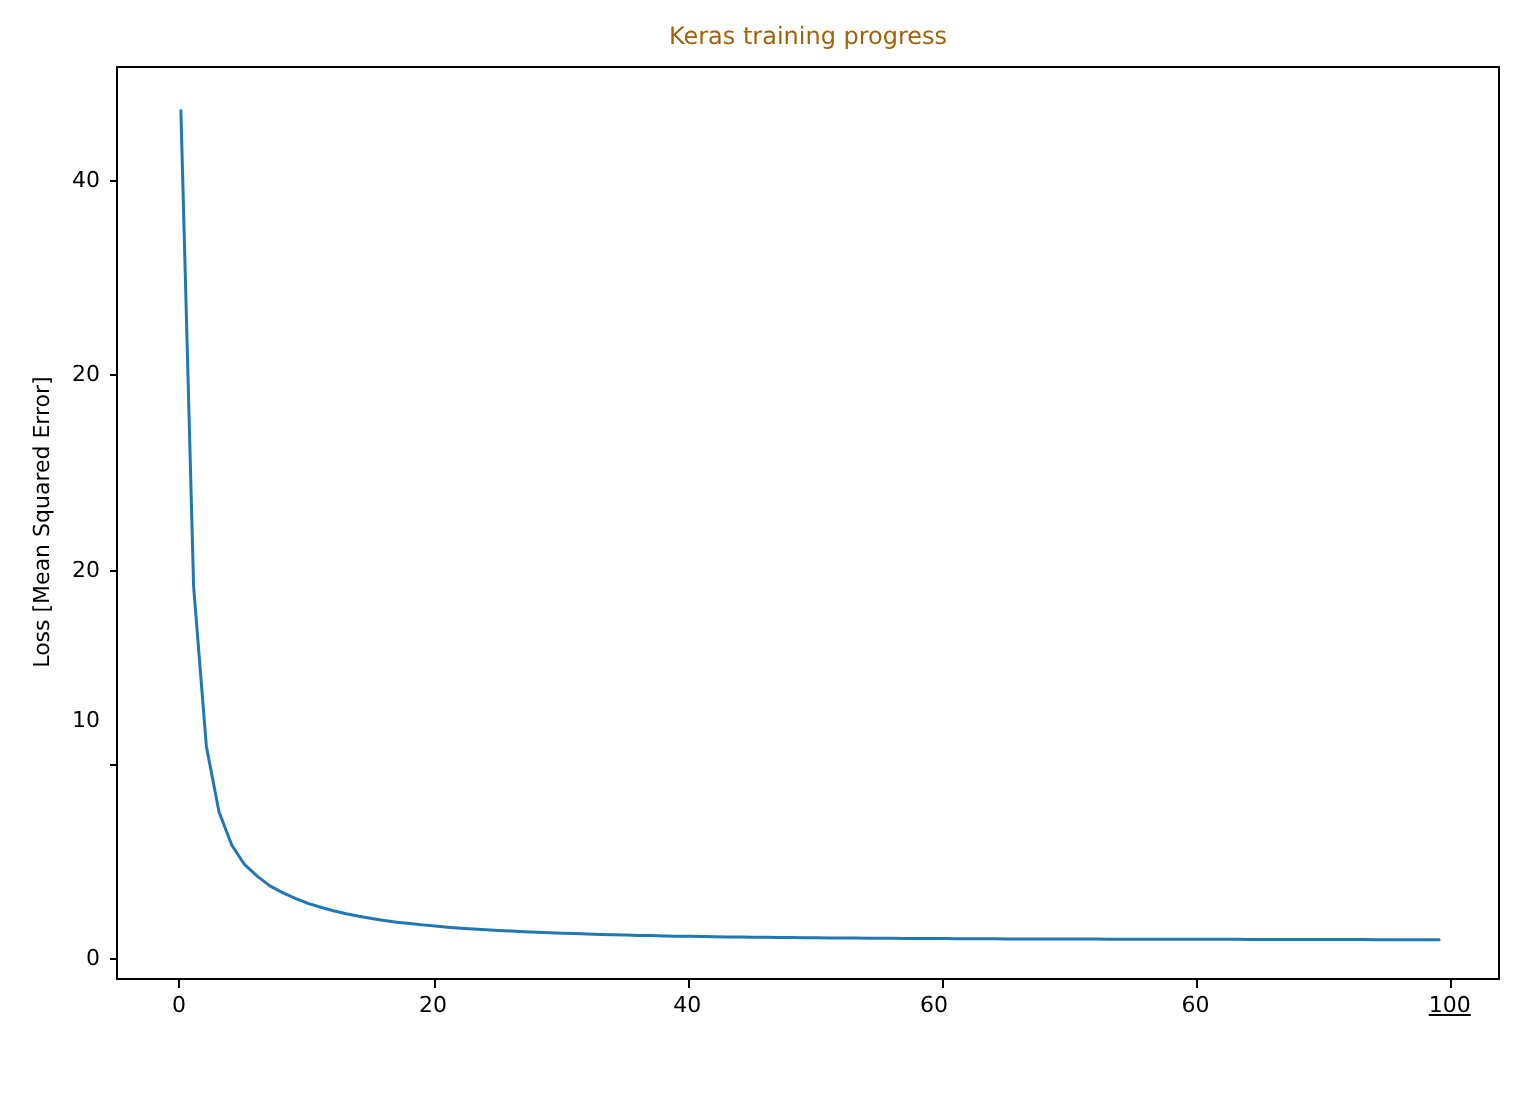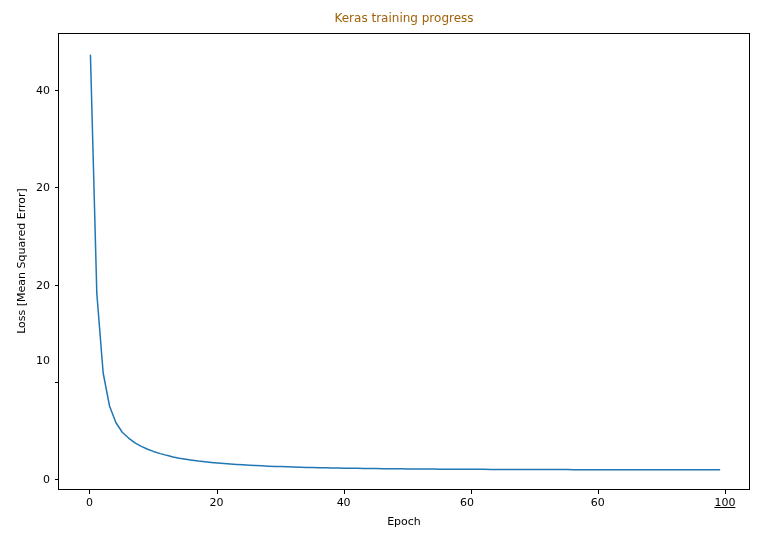--- a/index.html
+++ b/index.html
@@ -114,21 +114,20 @@
 
   <div id="plot-area">
     <svg id="plot-svg" viewBox="0 0 692 457" preserveAspectRatio="none">
       <polyline id="loss-curve" fill="none" stroke="#1f77b4" stroke-width="1.5" stroke-linejoin="round" stroke-linecap="round" points="31.45,21.37 37.81,259.34 44.16,338.99 50.52,372.01 56.87,388.52 63.23,398.24 69.58,404.06 75.94,408.92 82.29,412.32 88.64,415.23 95.00,417.66 101.35,419.60 107.71,421.35 114.06,422.91 120.42,424.17 126.77,425.24 133.13,426.21 139.48,427.08 145.83,427.76 152.19,428.44 158.54,429.03 164.90,429.61 171.25,430.09 177.61,430.48 183.96,430.87 190.32,431.26 196.67,431.55 203.02,431.84 209.38,432.13 215.73,432.43 222.09,432.62 228.44,432.81 234.80,433.01 241.15,433.20 247.51,433.40 253.86,433.49 260.21,433.69 266.57,433.79 272.92,433.98 279.28,434.08 285.63,434.17 291.99,434.27 298.34,434.37 304.70,434.47 311.05,434.56 317.40,434.61 323.76,434.66 330.11,434.76 336.47,434.81 342.82,434.85 349.18,434.90 355.53,434.95 361.89,435.00 368.24,435.05 374.60,435.10 380.95,435.15 387.30,435.15 393.66,435.19 400.01,435.24 406.37,435.24 412.72,435.29 419.08,435.34 425.43,435.34 431.79,435.39 438.14,435.39 444.49,435.44 450.85,435.44 457.20,435.44 463.56,435.49 469.91,435.49 476.27,435.53 482.62,435.53 488.98,435.53 495.33,435.58 501.68,435.58 508.04,435.58 514.39,435.63 520.75,435.63 527.10,435.63 533.46,435.63 539.81,435.68 546.17,435.68 552.52,435.68 558.87,435.68 565.23,435.73 571.58,435.73 577.94,435.73 584.29,435.73 590.65,435.73 597.00,435.78 603.36,435.78 609.71,435.78 616.06,435.78 622.42,435.78 628.77,435.83 635.13,435.83 641.48,435.83 647.84,435.83 654.19,435.83 660.55,435.83"></polyline>
     </svg>
   </div>
 
   <div id="x-ticks"></div>
   <div id="y-ticks"></div>
 
-  <div id="x-axis-label">Epoch</div>
   <div id="y-axis-label">Loss [Mean Squared Error]</div>
 
 <div class="x-tick-mark" style="left: 89.4545px;"></div>
     <div class="x-tick-label" style="left: 89.4545px;">0</div>
     <div class="x-tick-mark" style="left: 216.544px;"></div>
     <div class="x-tick-label" style="left: 216.544px;">20</div>
     <div class="x-tick-mark" style="left: 343.633px;"></div>
     <div class="x-tick-label" style="left: 343.633px;">40</div>
     <div class="x-tick-mark" style="left: 470.722px;"></div>
     <div class="x-tick-label" style="left: 467px;">60</div>

